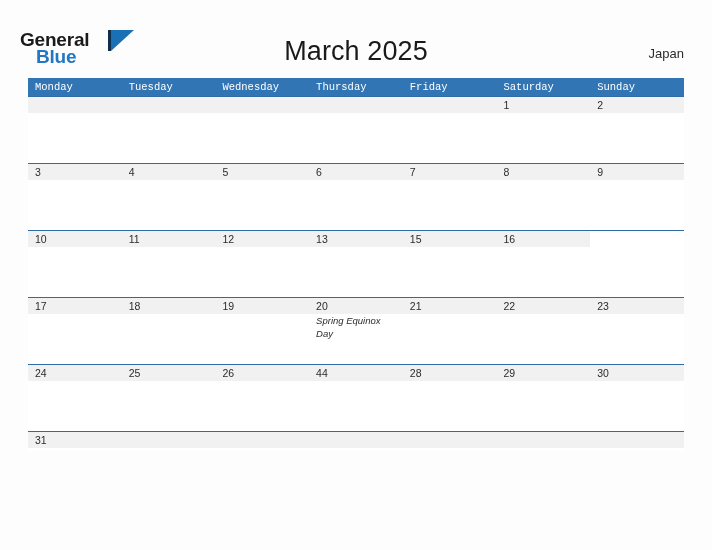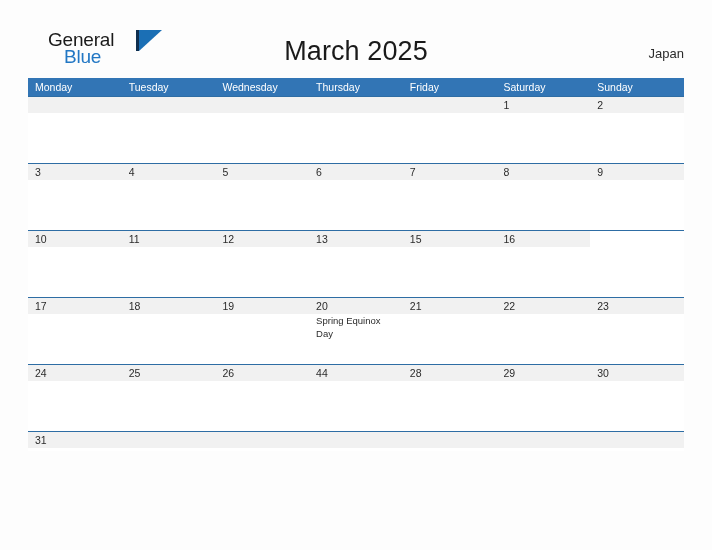--- a/index.html
+++ b/index.html
@@ -20,24 +20,25 @@
   .page-header {
     position: absolute;
     left: 0;
     top: 0;
     width: 712px;
     height: 78px;
   }
 
   .brand {
     position: absolute;
-    left: 48px;
+    left: 20px;
     top: 30px;
     width: 120px;
     height: 38px;
+    font-weight: bold;
   }
   .brand-general {
     position: absolute;
     left: 0;
     top: 0;
     font-size: 19px;
     line-height: 19px;
     color: #1a1a1a;
     letter-spacing: -0.2px;
     white-space: nowrap;
@@ -118,20 +119,21 @@
   .dow-cell {
     width: 93.714px;
     height: 18px;
     box-sizing: border-box;
     padding-left: 7px;
     color: #ffffff;
     font-size: 10.5px;
     line-height: 18px;
     white-space: nowrap;
     overflow: hidden;
+    font-family: Liberation Mono, monospace;
   }
 
   .week-row {
     width: 656px;
     height: 67px;
     box-sizing: border-box;
     border-top: 1px solid #2e6da4;
     display: flex;
     background: #ffffff;
   }
@@ -164,20 +166,21 @@
     font-size: 10.5px;
     color: #2b2b2b;
     z-index: 2;
   }
   .day-events {
     position: absolute;
     left: 7px;
     top: 17px;
     width: 80px;
     z-index: 2;
+    font-style: italic;
   }
   .day-event {
     font-size: 9.5px;
     line-height: 12.5px;
     color: #2b2b2b;
     word-wrap: break-word;
   }
 </style>
 </head>
 <body>

